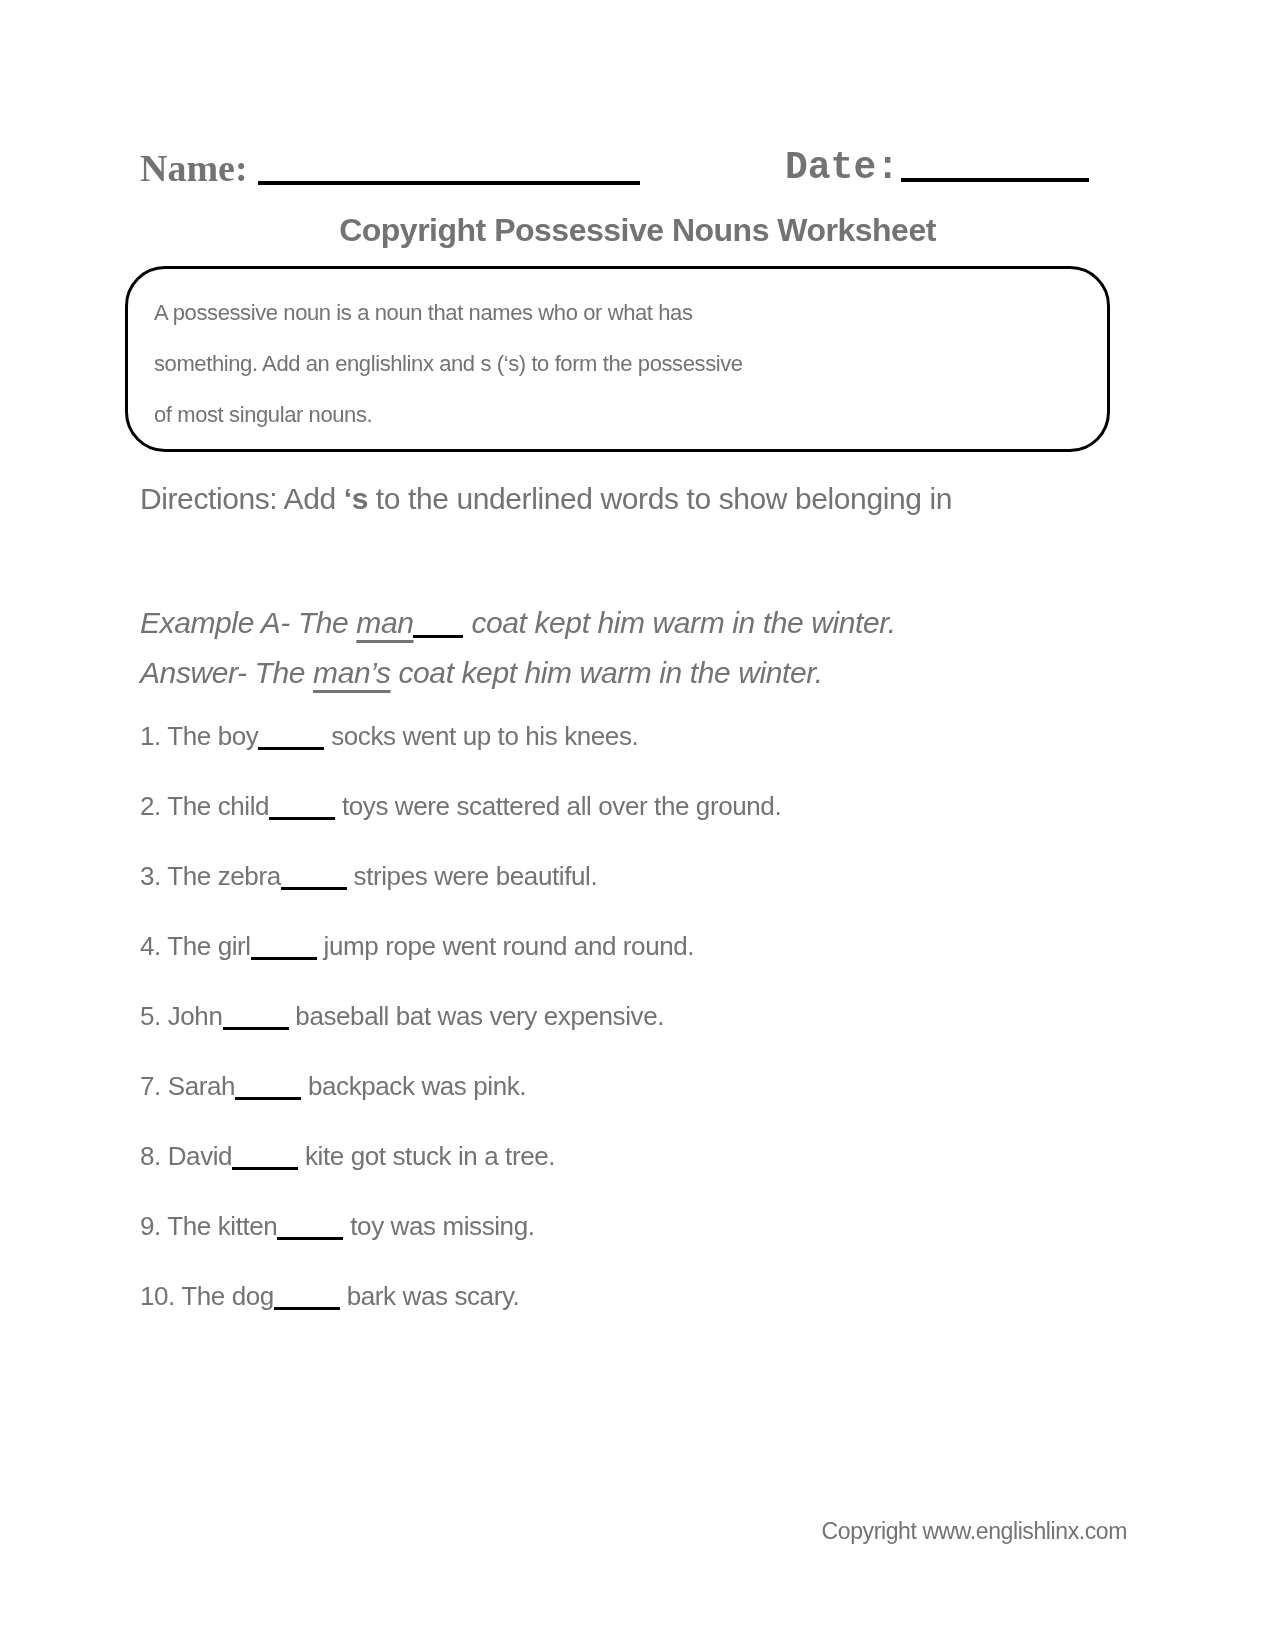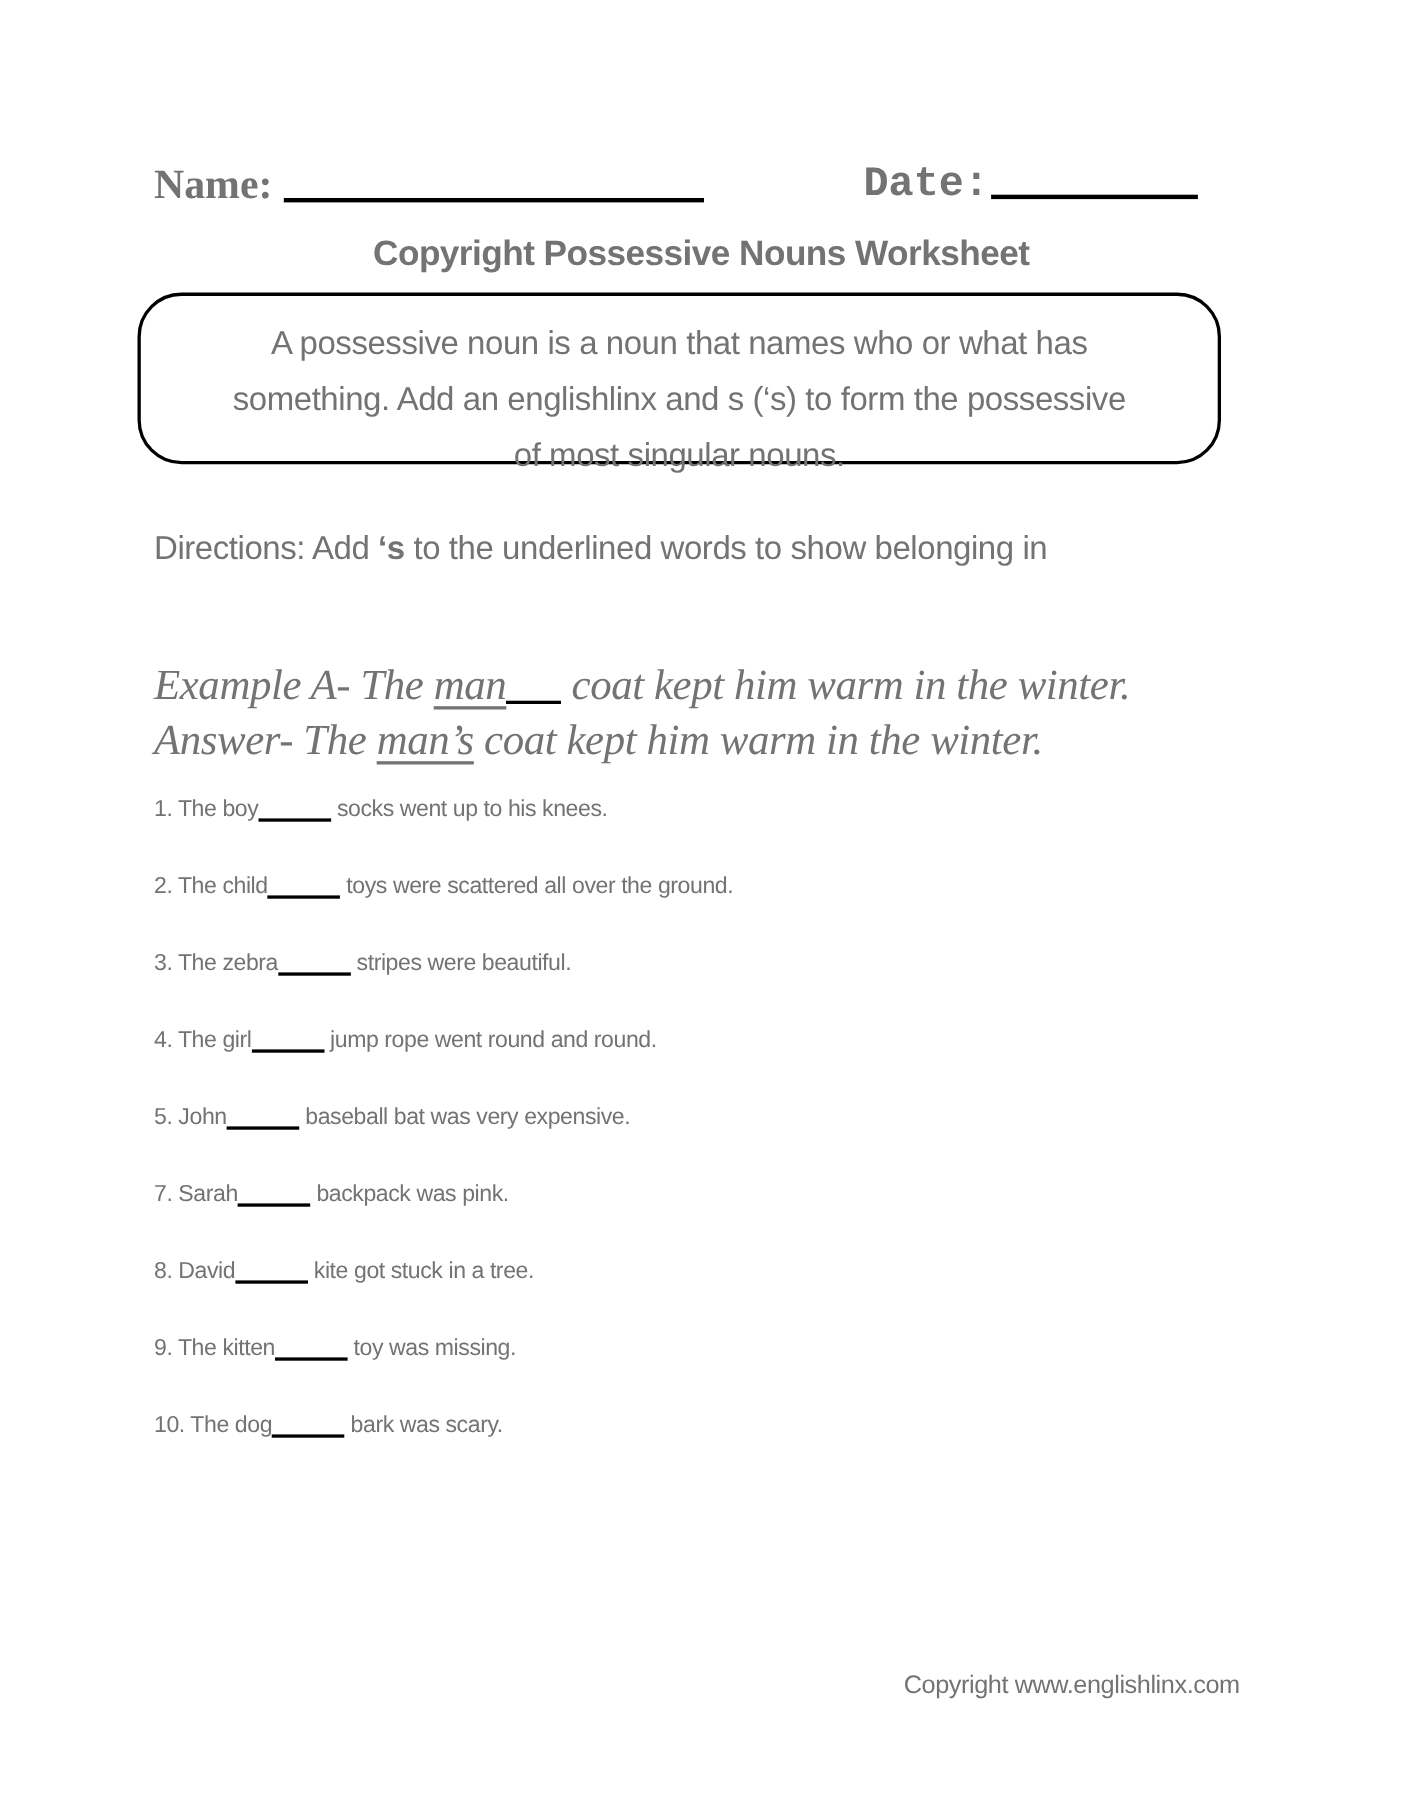--- a/index.html
+++ b/index.html
@@ -57,29 +57,28 @@
     font-weight: bold;
     letter-spacing: -0.5px;
   }
 
   
   .def-box {
     position: absolute;
     left: 125px;
     top: 266px;
     width: 985px;
-    height: 156px;
+    height: 186px;
     box-sizing: border-box;
     border: 3px solid #000;
     border-radius: 40px;
     padding: 18px 26px 0 26px;
-    font-size: 30px;
+    font-size: 22px;
     line-height: 51px;
     letter-spacing: -0.4px;
-    text-align: center;
   }
 
   
   .directions {
     position: absolute;
     left: 140px;
     top: 472px;
     width: 980px;
     font-size: 30px;
     line-height: 53px;
@@ -87,24 +86,23 @@
   }
   .directions .bold { font-weight: bold; }
 
   
   .example {
     position: absolute;
     left: 140px;
     top: 598px;
     width: 980px;
     font-style: italic;
-    font-size: 39px;
+    font-size: 30px;
     line-height: 50px;
     letter-spacing: -0.4px;
-    font-family: Liberation Serif, serif;
   }
   .u-word {
     text-decoration: underline;
     text-decoration-thickness: 3px;
     text-underline-offset: 7px;
   }
   .ex-blank {
     display: inline-block;
     width: 50px;
     border-bottom: 3px solid #000;
@@ -113,21 +111,21 @@
   }
 
   
   .sentences {
     position: absolute;
     left: 140px;
     top: 714px;
     width: 1010px;
   }
   .item {
-    font-size: 21px;
+    font-size: 26px;
     line-height: 44px;
     margin-bottom: 26px;
     letter-spacing: -0.4px;
     white-space: nowrap;
   }
   .blank {
     display: inline-block;
     width: 66px;
     border-bottom: 3px solid #000;
     position: relative;

